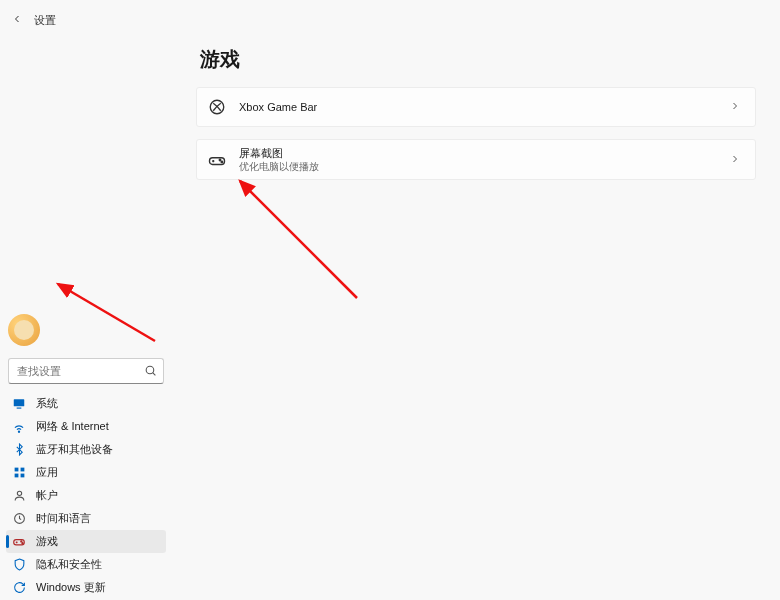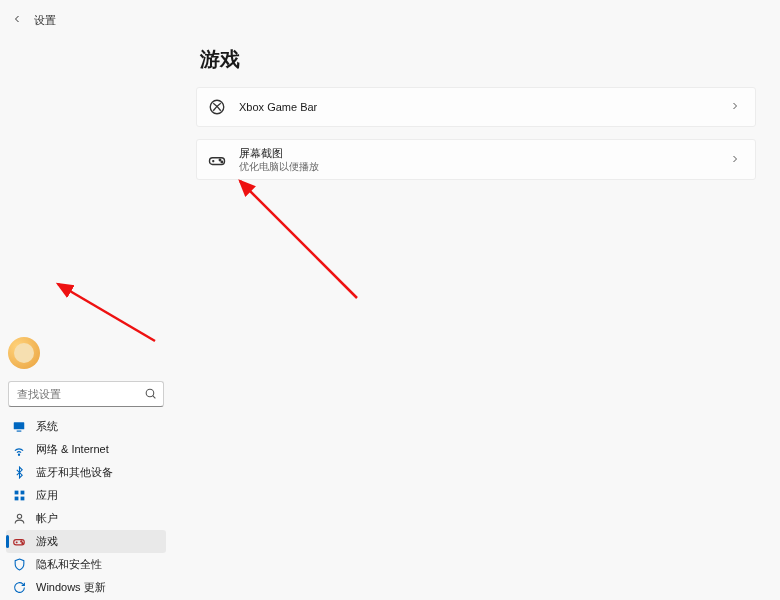--- a/index.html
+++ b/index.html
@@ -100,20 +100,29 @@
         </div>
         <div class="nav-item">
           <span class="icon">
               <svg width="13" height="13" viewBox="0 0 24 24" fill="none" stroke="#555" stroke-width="2">
                 <circle cx="12" cy="8" r="4"></circle>
                 <path d="M4 21c0-4 4-6 8-6s8 2 8 6"></path>
               </svg>
             </span>
           <span>帐户</span>
         </div>
+        <div class="nav-item">
+          <span class="icon">
+              <svg width="13" height="13" viewBox="0 0 24 24" fill="none" stroke="#555" stroke-width="2">
+                <circle cx="12" cy="12" r="9"></circle>
+                <path d="M12 7v5l3 2"></path>
+              </svg>
+            </span>
+          <span>时间和语言</span>
+        </div>
         <div class="nav-item selected">
           <span class="icon">
               <svg width="14" height="14" viewBox="0 0 24 24" fill="none" stroke="#b02a2a" stroke-width="2">
                 <rect x="3" y="8" width="18" height="9" rx="4"></rect>
                 <path d="M8 11v3M6.5 12.5h3"></path>
                 <circle cx="16" cy="11" r="1" fill="#b02a2a"></circle>
                 <circle cx="18" cy="14" r="1" fill="#b02a2a"></circle>
               </svg>
             </span>
           <span>游戏</span>

